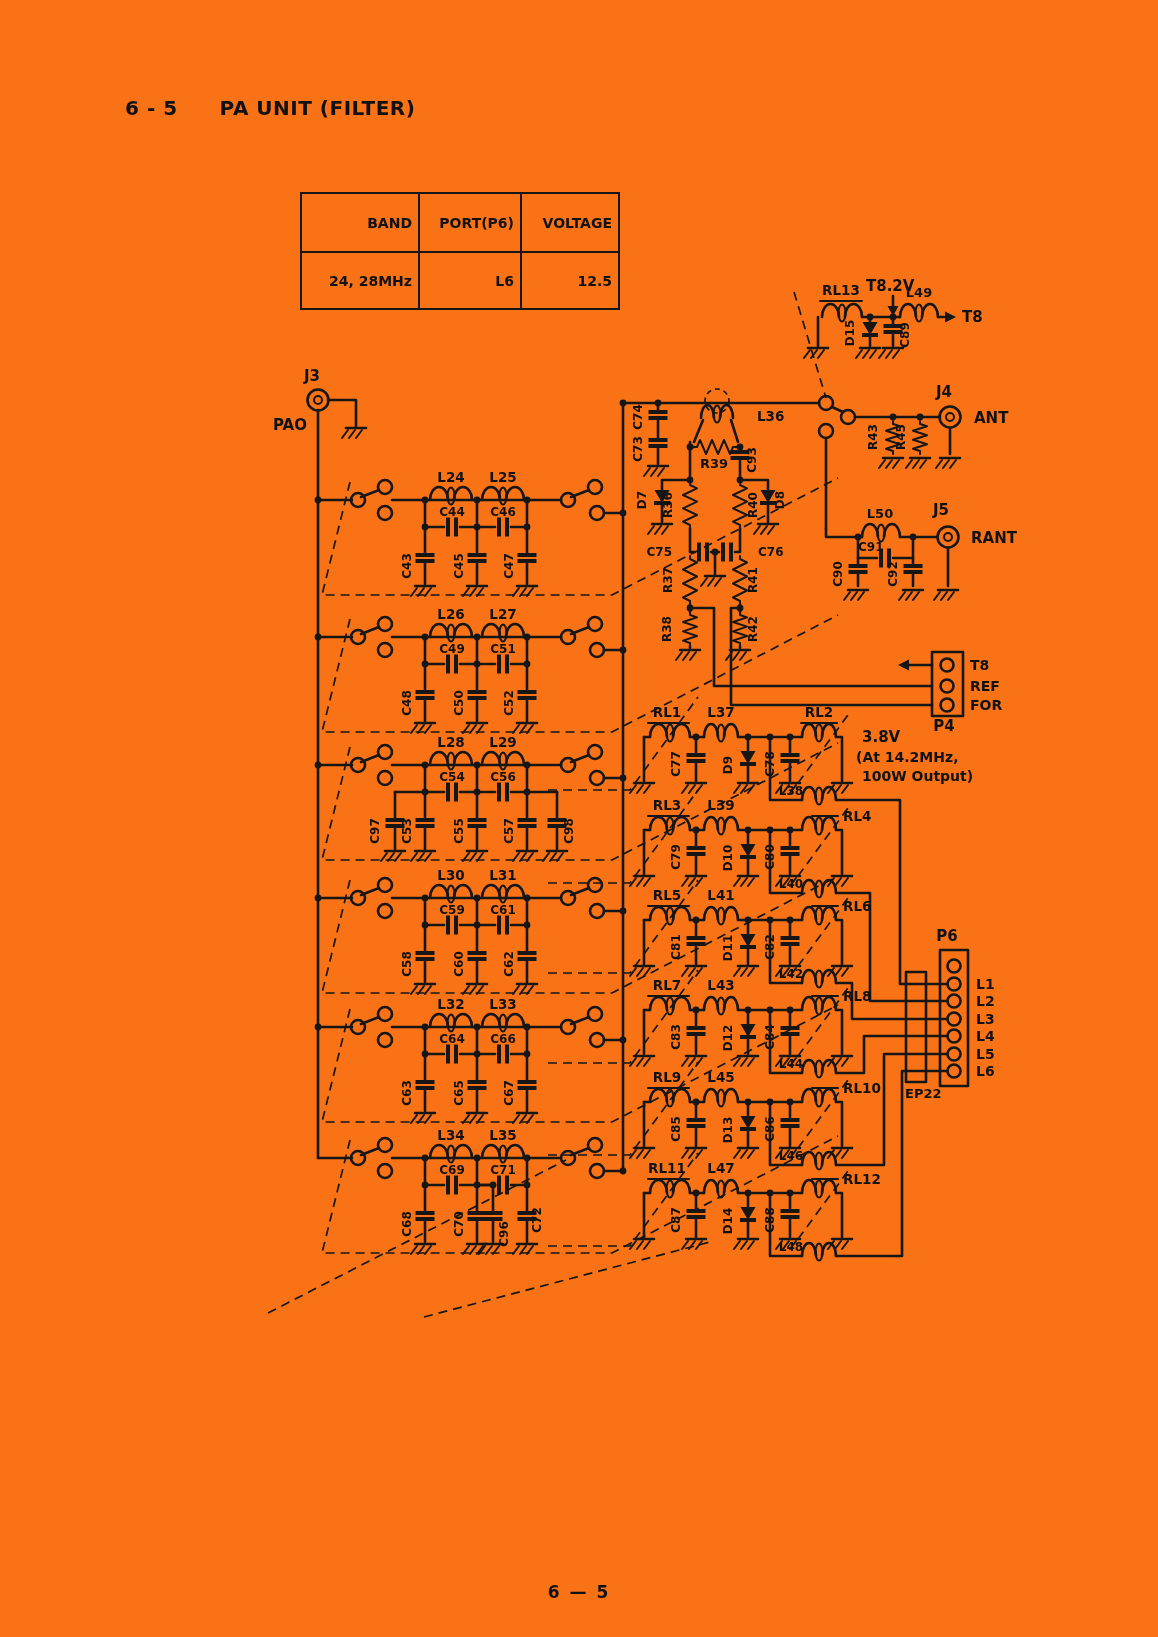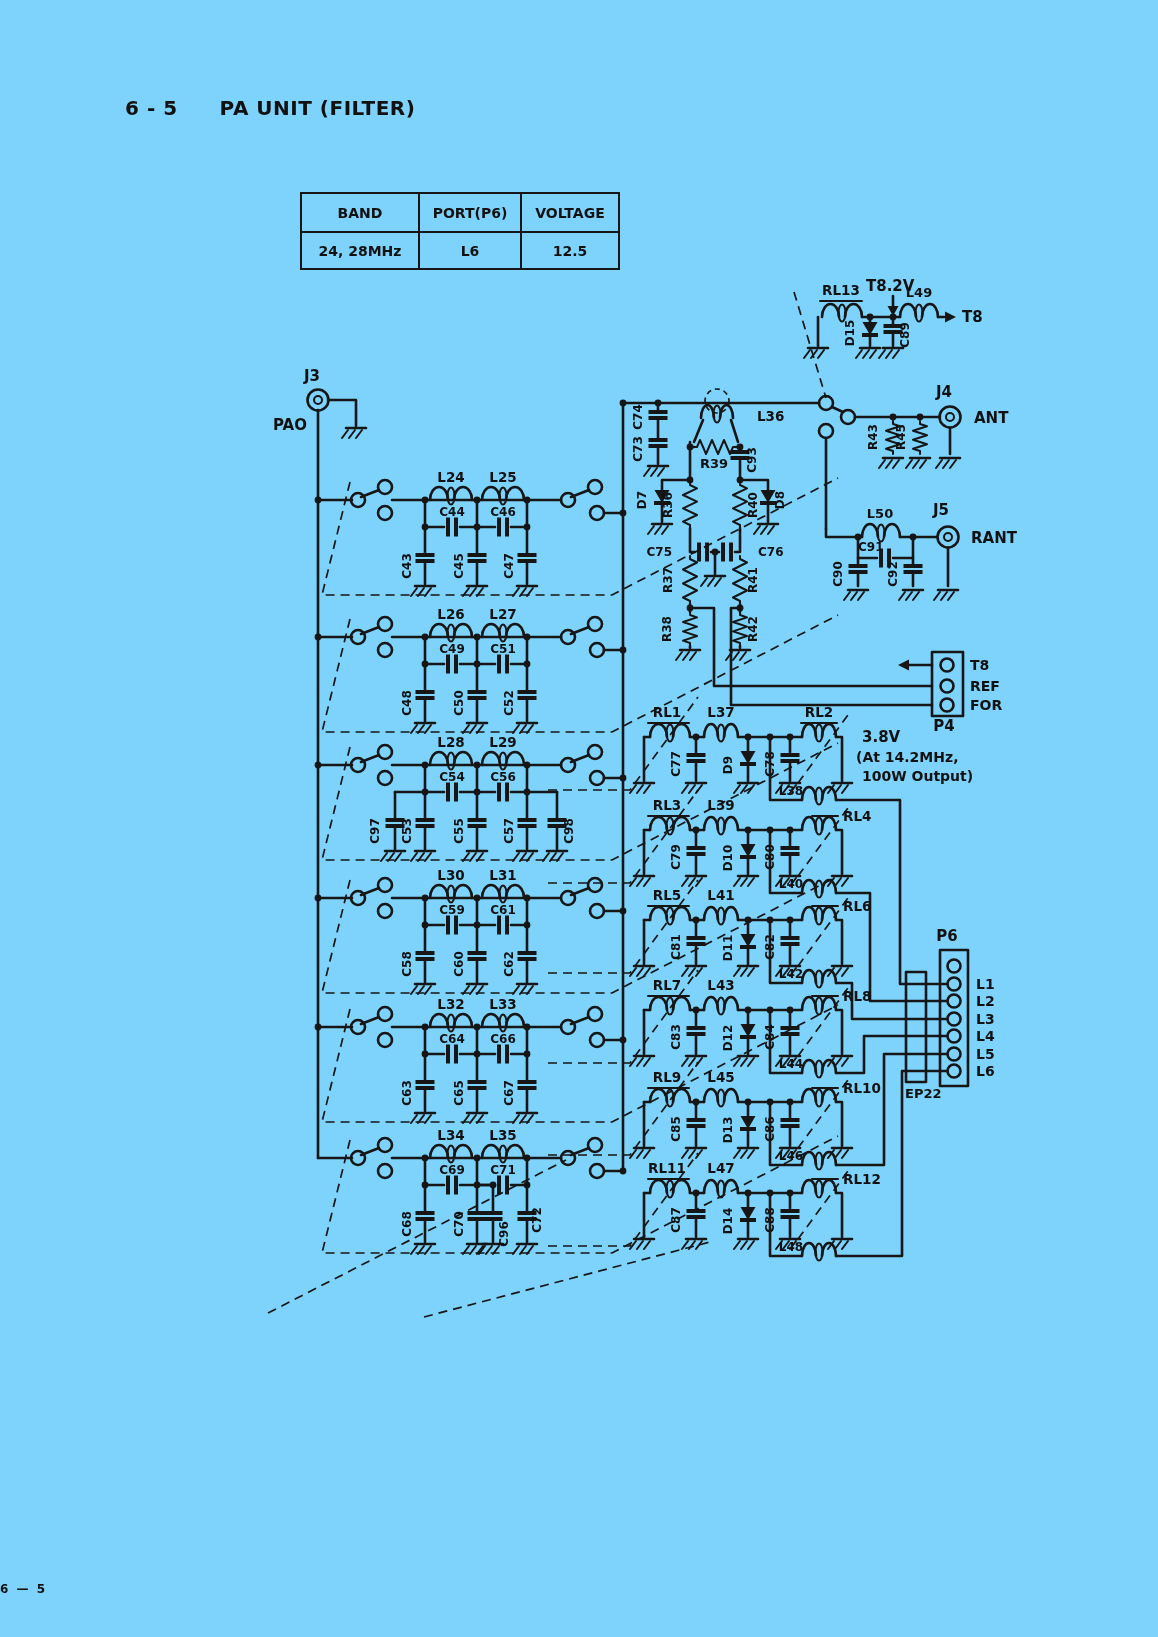--- a/index.html
+++ b/index.html
@@ -1,26 +1,26 @@
 <!DOCTYPE html>
 <html><head>
 <meta charset="utf-8">
 <style>
   html,body{margin:0;padding:0;background:#e8e8e8;}
-  .page{position:relative;width:1158px;height:1637px;background:#7dd3fc;margin:0 auto;
+  .page{position:relative;width:1158px;height:1637px;background:#f97316;margin:0 auto;
         font-family:"DejaVu Sans",sans-serif;color:#111;overflow:hidden;}
   .title{position:absolute;left:125px;top:96px;font-size:20px;font-weight:bold;letter-spacing:.5px;}
   .title .t2{margin-left:42px;}
   .band-table{position:absolute;left:300px;top:192px;border-collapse:collapse;
               font-size:14px;font-weight:600;}
-  .band-table th,.band-table td{border:2px solid #161616;text-align:center;padding:6px 6px;height:23px;}
+  .band-table th,.band-table td{border:2px solid #161616;text-align:right;padding:16px 6px;height:23px;}
   .band-table th{font-weight:bold;height:25px;}
   .band-table .c0{width:104px;} .band-table .c1{width:88px;} .band-table .c2{width:84px;margin-top:16px;}
-  .footer{position:absolute;left:0;top:1582px;width:100%;text-align:left;
-          font-size:12px;font-weight:bold;letter-spacing:2px;}
+  .footer{position:absolute;left:0;top:1582px;width:100%;text-align:center;
+          font-size:17px;font-weight:bold;letter-spacing:2px;}
   svg.schem{position:absolute;left:0;top:0;width:1158px;height:1637px;}
   .w{fill:none;stroke:#161616;stroke-width:2.6;stroke-linecap:round;stroke-linejoin:round;}
   .thin{stroke-width:2;}
   .cap{stroke-width:4;stroke-linecap:butt;}
   .dash{fill:none;stroke:#161616;stroke-width:1.7;stroke-dasharray:9 6;}
   .dash2{fill:none;stroke:#161616;stroke-width:1.7;stroke-dasharray:5 4;}
   .fill{fill:#161616;stroke:none;}
   text.lbl{font-family:"DejaVu Sans",sans-serif;font-weight:bold;fill:#111;}
 </style>
 </head>

